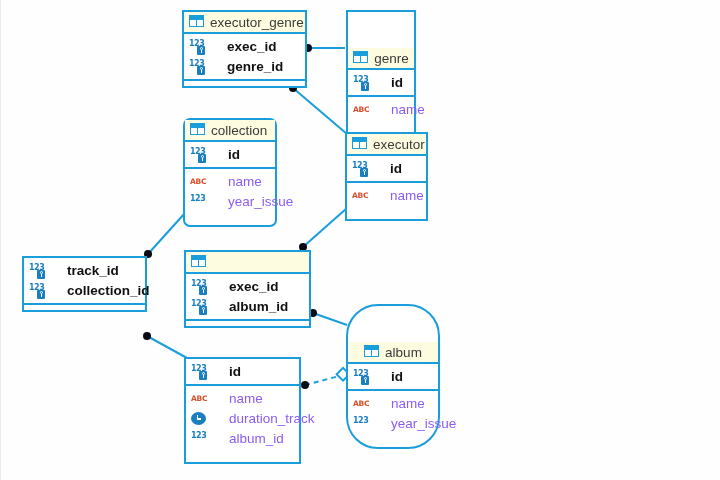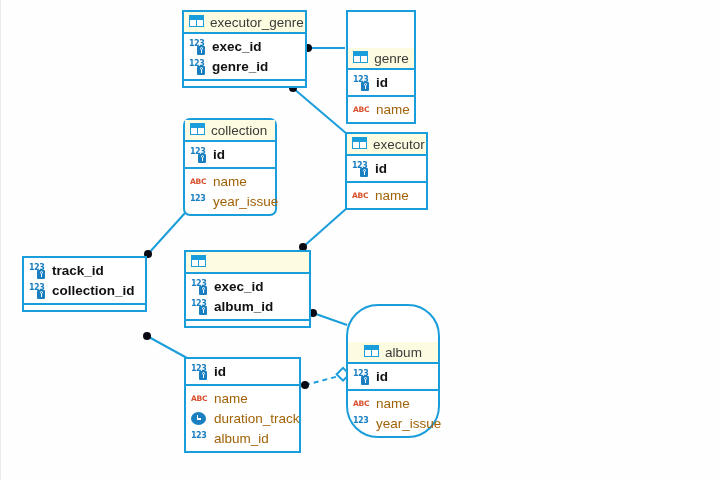--- a/index.html
+++ b/index.html
@@ -33,30 +33,30 @@
     display:flex;align-items:flex-start;gap:6px;
     height:22px;box-sizing:border-box;
     color:#3a3a3a;
     font-size:13.5px;
   }
   .ent-header.center{justify-content:center;margin-top:36px;}
   .ent-keys{
     border-bottom:2px solid #1a9ddb;
     padding:2px 0 3px 0;
   }
-  .ent-fields{padding:2px 0 3px 0;}
+  .ent-fields{padding:2px 0 14px 0;}
   .ent-foot{height:5px;background:#ffffff;}
 
   .field{
-    display:flex;align-items:center;gap:8px;
+    display:flex;align-items:center;gap:23px;
     padding:1px 6px 1px 5px;
     height:20px;box-sizing:border-box;
     white-space:nowrap;
   }
-  .field .fname{font-size:13.5px;color:#a16207;}
+  .field .fname{font-size:13.5px;color:#8b5cf6;}
   .field.key .fname{font-weight:bold;color:#111111;}
 
   
   .ico{
     width:15px;height:15px;flex:0 0 15px;
     position:relative;display:inline-block;
   }
   
   .ico-table{
     width:15px;height:12px;flex:0 0 15px;

